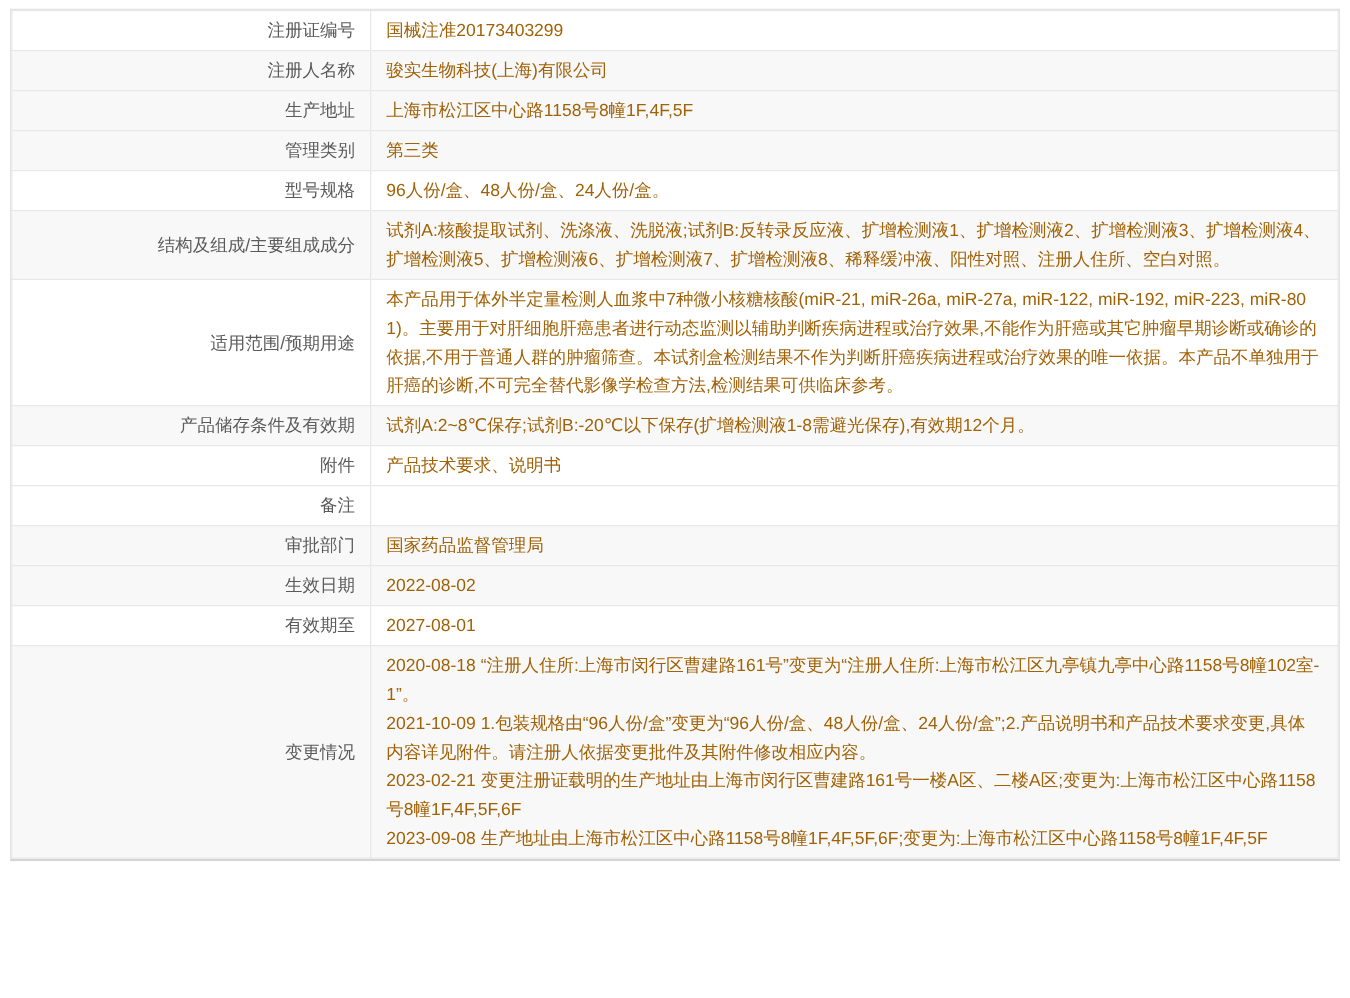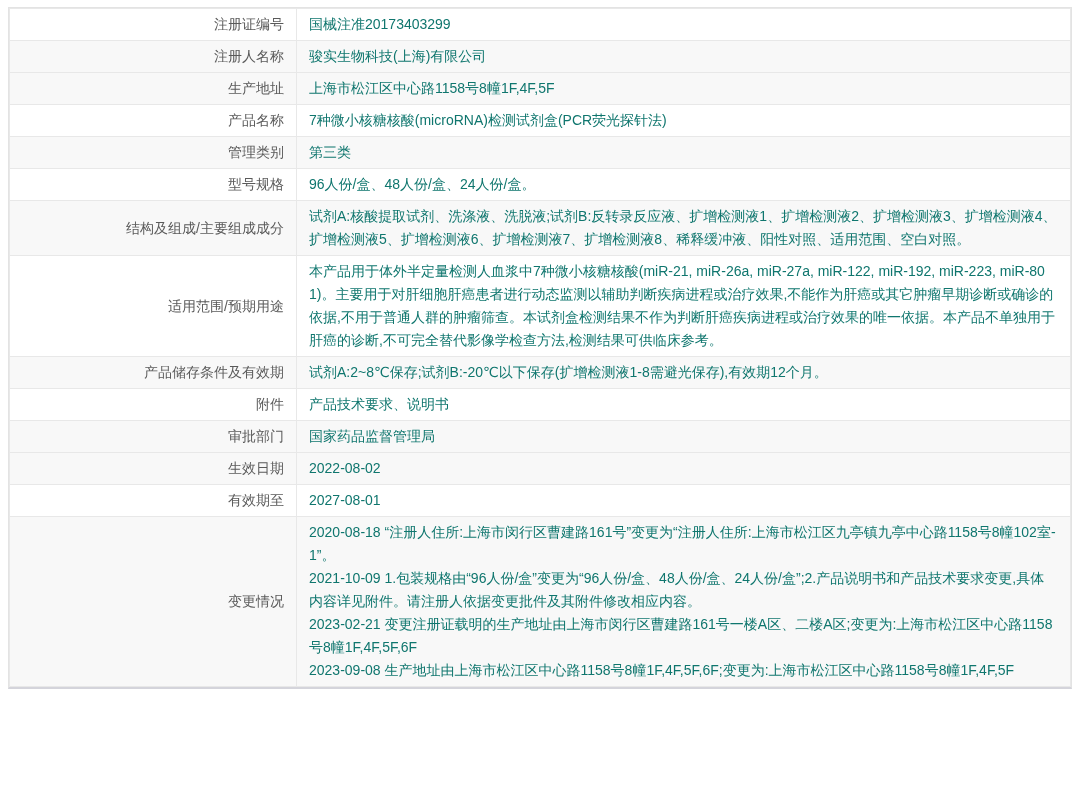--- a/index.html
+++ b/index.html
@@ -39,21 +39,21 @@
     color: #5a5a5a;
     white-space: nowrap;
     overflow: hidden;
     margin-left: 36px;
   }
   td.value-cell {
     text-align: left;
     padding-left: 14px;
     padding-right: 18px;
     word-break: break-all;
-    color: #0f766e;
+    color: #a16207;
   }
   td.value-cell .line { display: block; }
 </style>
 </head>
 <body>
 
 <div class="page">
   <div class="card">
     <table class="reg-table">
       <tbody>
@@ -62,47 +62,47 @@
             <td class="value-cell">国械注准20173403299</td>
           </tr>
           <tr class="alt">
             <td class="label-cell">注册人名称</td>
             <td class="value-cell">骏实生物科技(上海)有限公司</td>
           </tr>
           <tr class="alt">
             <td class="label-cell">生产地址</td>
             <td class="value-cell">上海市松江区中心路1158号8幢1F,4F,5F</td>
           </tr>
-          <tr>
-            <td class="label-cell">产品名称</td>
-            <td class="value-cell">7种微小核糖核酸(microRNA)检测试剂盒(PCR荧光探针法)</td>
-          </tr>
           <tr class="alt">
             <td class="label-cell">管理类别</td>
             <td class="value-cell">第三类</td>
           </tr>
           <tr>
             <td class="label-cell">型号规格</td>
             <td class="value-cell">96人份/盒、48人份/盒、24人份/盒。</td>
           </tr>
           <tr class="alt">
             <td class="label-cell">结构及组成/主要组成成分</td>
-            <td class="value-cell">试剂A:核酸提取试剂、洗涤液、洗脱液;试剂B:反转录反应液、扩增检测液1、扩增检测液2、扩增检测液3、扩增检测液4、扩增检测液5、扩增检测液6、扩增检测液7、扩增检测液8、稀释缓冲液、阳性对照、适用范围、空白对照。</td>
+            <td class="value-cell">试剂A:核酸提取试剂、洗涤液、洗脱液;试剂B:反转录反应液、扩增检测液1、扩增检测液2、扩增检测液3、扩增检测液4、扩增检测液5、扩增检测液6、扩增检测液7、扩增检测液8、稀释缓冲液、阳性对照、注册人住所、空白对照。</td>
           </tr>
           <tr>
             <td class="label-cell">适用范围/预期用途</td>
             <td class="value-cell">本产品用于体外半定量检测人血浆中7种微小核糖核酸(miR-21, miR-26a, miR-27a, miR-122, miR-192, miR-223, miR-801)。主要用于对肝细胞肝癌患者进行动态监测以辅助判断疾病进程或治疗效果,不能作为肝癌或其它肿瘤早期诊断或确诊的依据,不用于普通人群的肿瘤筛查。本试剂盒检测结果不作为判断肝癌疾病进程或治疗效果的唯一依据。本产品不单独用于肝癌的诊断,不可完全替代影像学检查方法,检测结果可供临床参考。</td>
           </tr>
           <tr class="alt">
             <td class="label-cell">产品储存条件及有效期</td>
             <td class="value-cell">试剂A:2~8℃保存;试剂B:-20℃以下保存(扩增检测液1-8需避光保存),有效期12个月。</td>
           </tr>
           <tr>
             <td class="label-cell">附件</td>
             <td class="value-cell">产品技术要求、说明书</td>
+          </tr>
+          <tr>
+            <td class="label-cell">备注</td>
+            <td class="value-cell"></td>
           </tr>
           <tr class="alt">
             <td class="label-cell">审批部门</td>
             <td class="value-cell">国家药品监督管理局</td>
           </tr>
           <tr class="alt">
             <td class="label-cell">生效日期</td>
             <td class="value-cell">2022-08-02</td>
           </tr>
           <tr>

